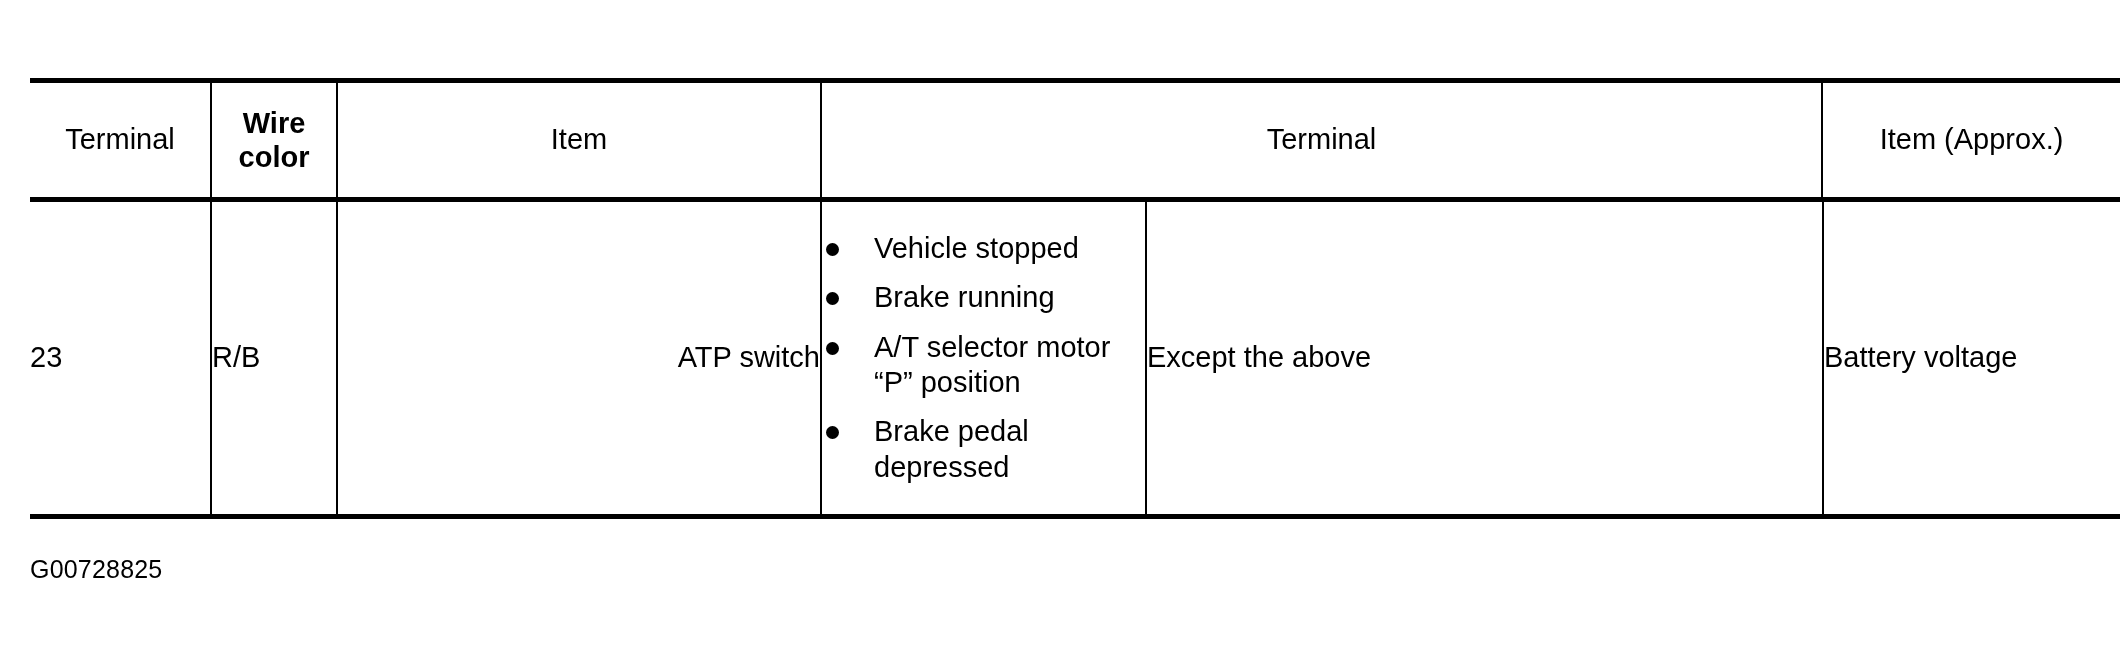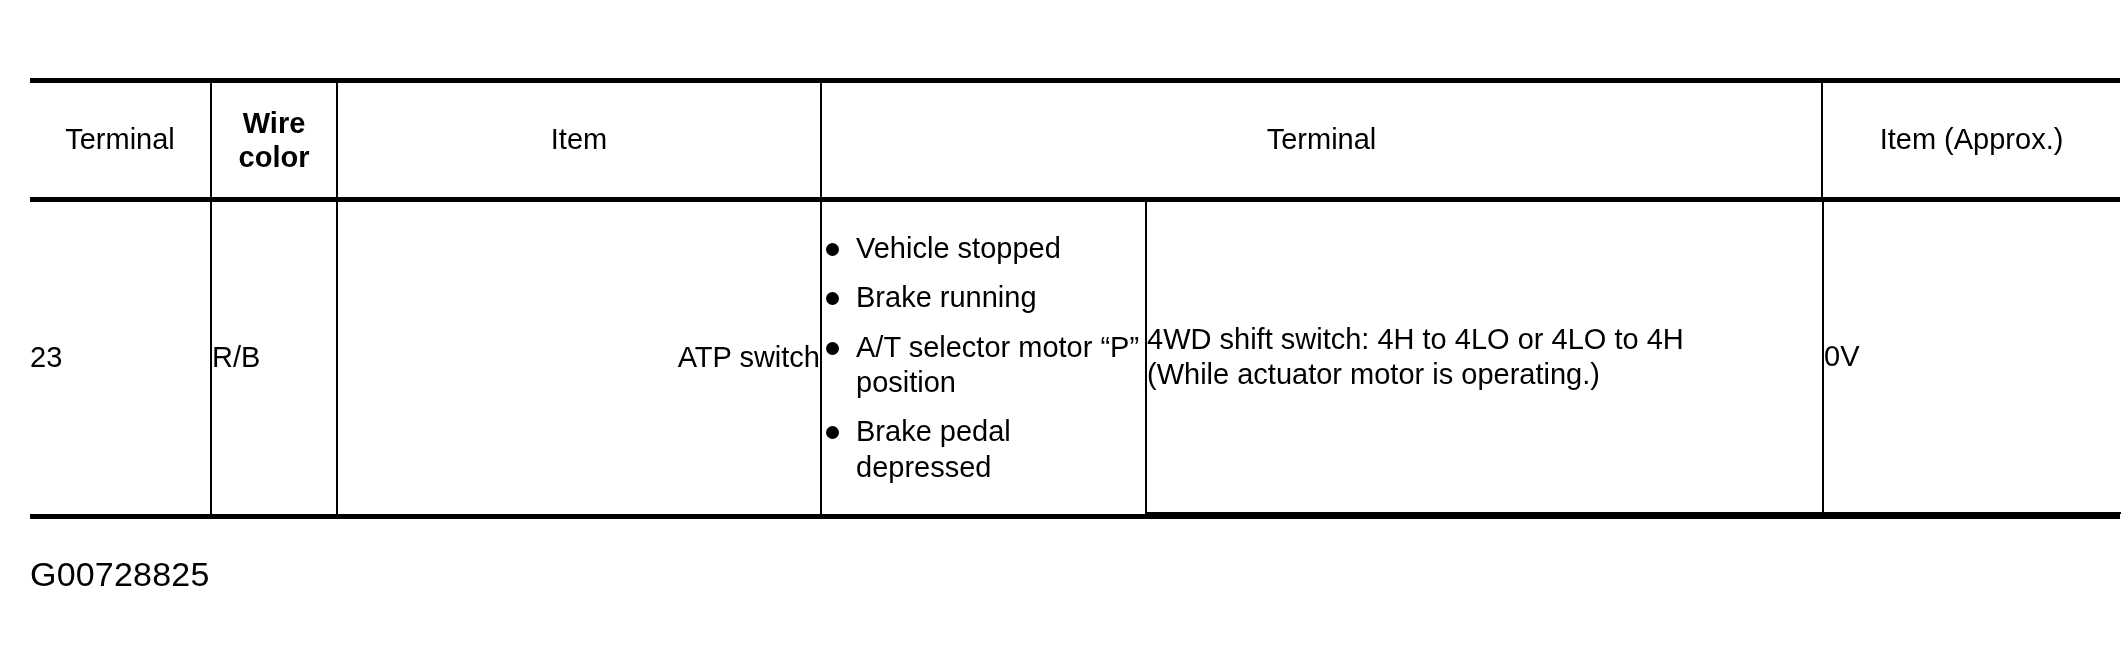--- a/index.html
+++ b/index.html
@@ -77,21 +77,21 @@
     padding: 16px 14px 16px 16px;
     vertical-align: top;
   }
   ul.bullets {
     list-style: none;
     margin: 0;
     padding: 0;
   }
   ul.bullets li {
     position: relative;
-    padding-left: 34px;
+    padding-left: 52px;
     margin-bottom: 14px;
     font-size: 29px;
     line-height: 1.22;
   }
   ul.bullets li:last-child { margin-bottom: 0; }
   ul.bullets li .dot {
     position: absolute;
     left: 4px;
     top: 12px;
     width: 13px;
@@ -129,21 +129,21 @@
   .sub-data {
     padding-left: 20px;
   }
   .sub-cond-pad-top { padding-top: 2px; }
 
   
   .caption {
     position: absolute;
     left: 30px;
     top: 555px;
-    font-size: 34px;
+    font-size: 25px;
     letter-spacing: 0.2px;
     color: #000;
   }
 </style>
 </head>
 <body>
 
 <div class="table-wrap">
   <table class="spec">
     <colgroup>
@@ -209,27 +209,26 @@
           </ul>
         </td>
 
         <td colspan="2" style="padding:0;">
           <table class="subtable">
             <colgroup>
               <col style="width:676px">
               <col style="width:298px">
             </colgroup>
             <tbody>
-              <tr class="first-sub">
-                <td class="sub-cond sub-cond-pad-top">
-                  <div>4WD shift switch: 4H to 4LO or 4LO to 4H</div>
-                  <div>(While actuator motor is operating.)</div>
+              <tr class="second-sub">
+                <td class="sub-cond">
+                  <div>Except the above</div>
                 </td>
                 <td class="sub-data">
-                  <span>0V</span>
+                  <span>Battery voltage</span>
                 </td>
               </tr>
             </tbody>
           </table>
         </td>
       </tr>
     </tbody>
   </table>
 </div>
 

